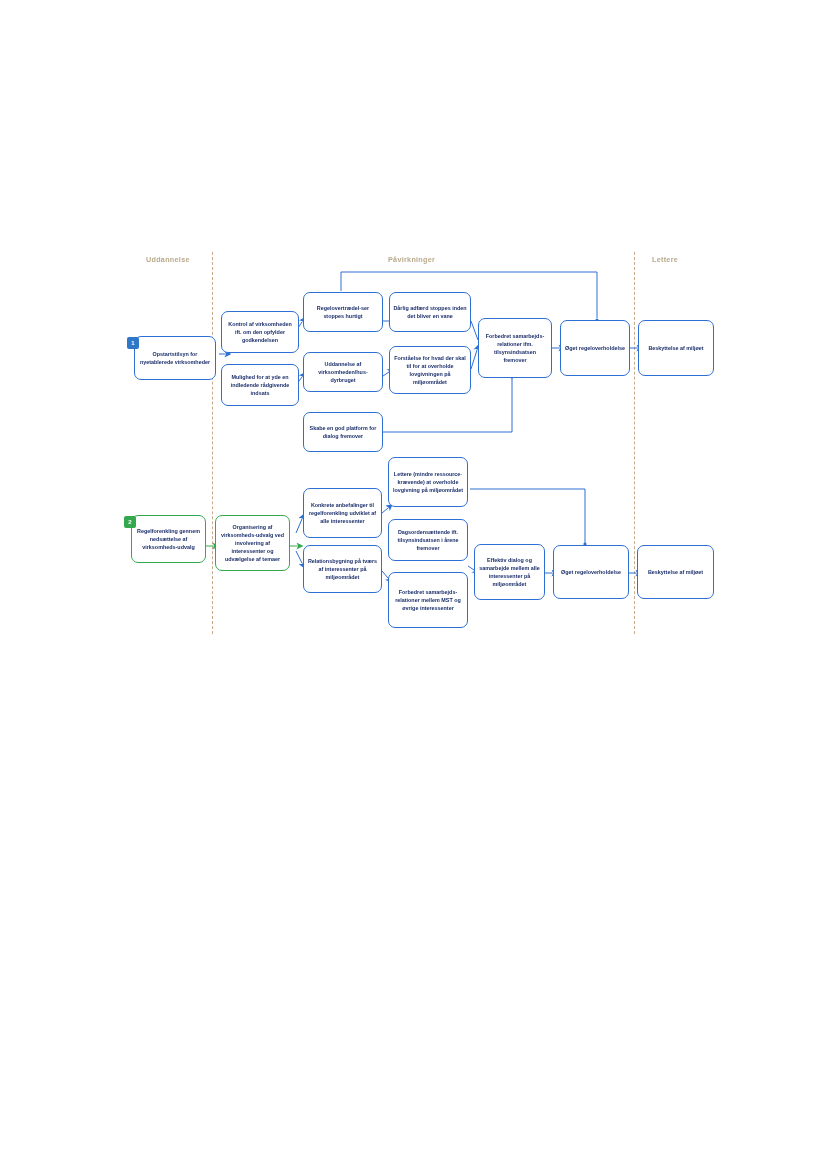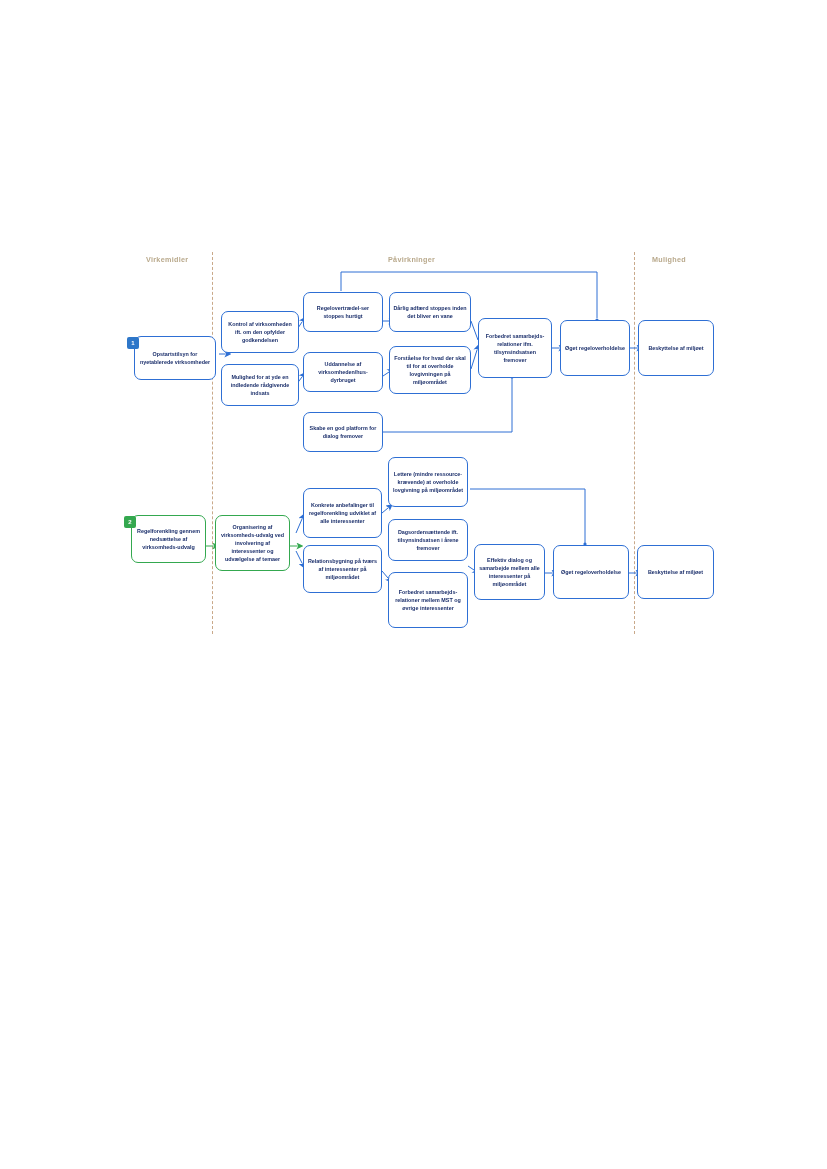--- a/index.html
+++ b/index.html
@@ -19,23 +19,23 @@
 
   .badge{position:absolute;width:12px;height:12px;border-radius:2px;background:#2e77c9;color:#fff;
          font-size:6px;font-weight:bold;display:flex;align-items:center;justify-content:center;z-index:5;}
   .badge.green{background:#34a84f;}
 </style>
 </head>
 <body>
 
 <div id="canvas">
 
-  <div class="col-header" style="left:146px;top:255px;">Virkemidler</div>
+  <div class="col-header" style="left:146px;top:255px;">Uddannelse</div>
   <div class="col-header" style="left:388px;top:255px;">Påvirkninger</div>
-  <div class="col-header" style="left:652px;top:255px;">Mulighed</div>
+  <div class="col-header" style="left:652px;top:255px;">Lettere</div>
 
   <div class="divider" style="left:212px;top:252px;height:382px;"></div>
   <div class="divider" style="left:634px;top:252px;height:382px;"></div>
 
   <svg class="svg-layer">
     <defs>
       <marker id="ab" viewBox="0 0 10 10" refX="1" refY="5" markerWidth="7" markerHeight="7" orient="auto">
         <path d="M0,0 L10,5 L0,10 Q4,5 0,0 Z" fill="#2e6fd4"></path>
       </marker>
       <marker id="ag" viewBox="0 0 10 10" refX="1" refY="5" markerWidth="7" markerHeight="7" orient="auto">

